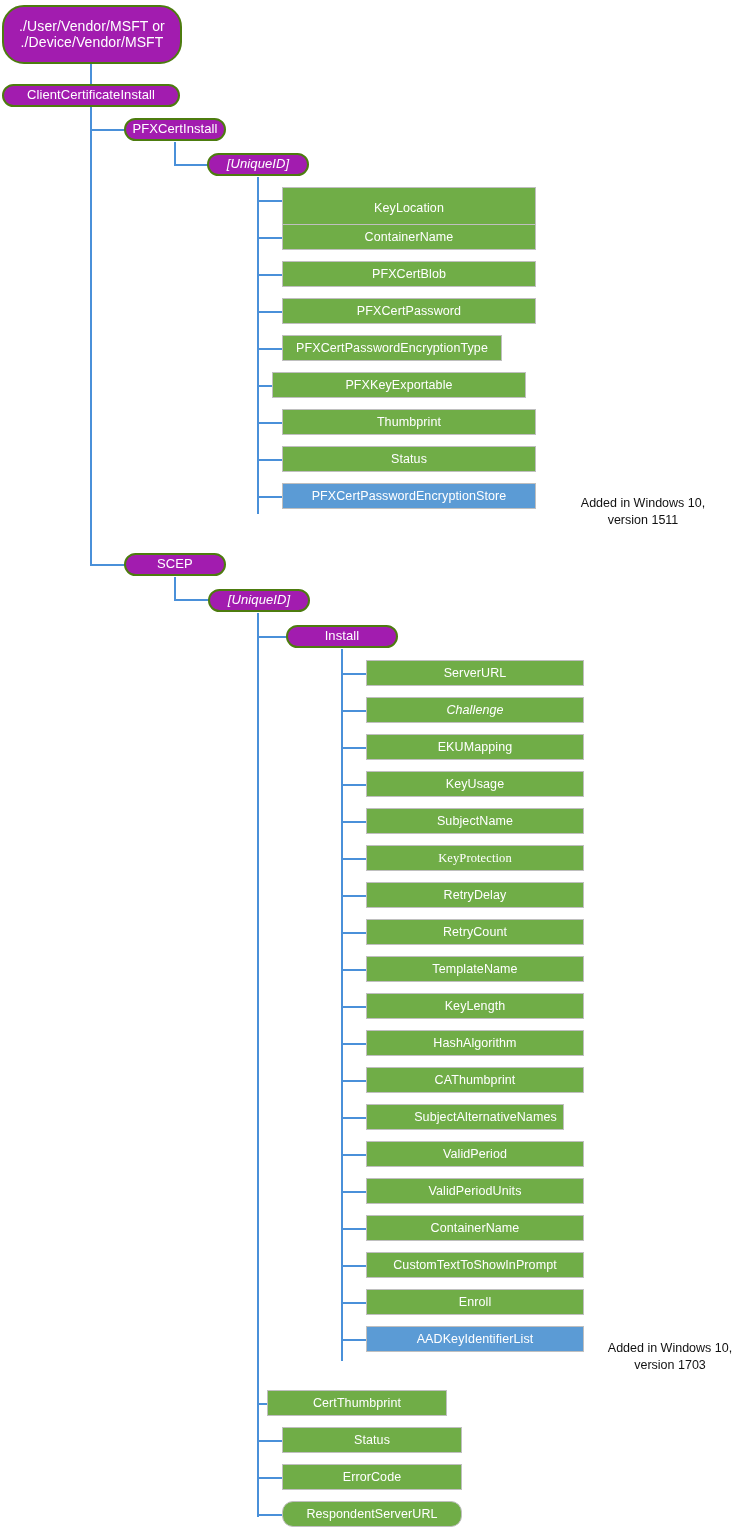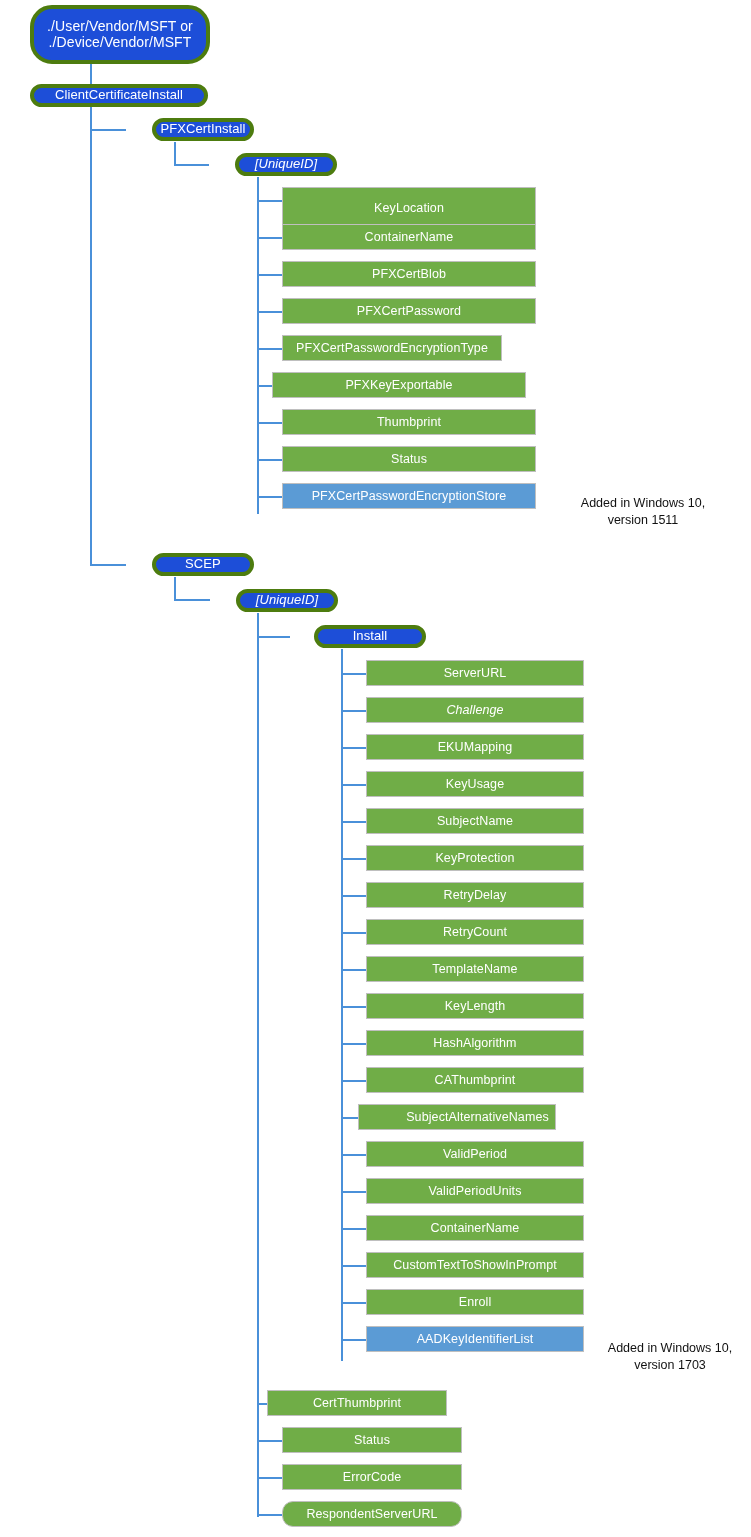--- a/index.html
+++ b/index.html
@@ -36,25 +36,24 @@
     justify-content: center;
     text-align: center;
     color: #ffffff;
     line-height: 1.12;
     letter-spacing: 0.1px;
     white-space: pre-line;
   }
 
   
   .node.pill {
-    background: #1d4ed8;
-    border: 4px solid #4d7c0f;
+    background: #a21caf;
+    border: 2px solid #4d7c0f;
     border-radius: 14px;
     font-size: 13px;
-    margin-left: 28px;
   }
   .node.pill.big { border-radius: 22px; font-size: 14px; }
 
   
   .node.leaf {
     background: #70AD47;
     border: 1px solid #BFBFBF;
     border-radius: 0;
     font-size: 12.5px;
   }
@@ -141,35 +140,35 @@
       <div class="node leaf" style="left: 366px; top: 660px; width: 218px; height: 26px;">ServerURL</div>
       <div class="conn h" style="left: 341px; top: 710px; width: 25px;"></div>
       <div class="node leaf" style="left: 366px; top: 697px; width: 218px; height: 26px; font-style: italic;">Challenge</div>
       <div class="conn h" style="left: 341px; top: 747px; width: 25px;"></div>
       <div class="node leaf" style="left: 366px; top: 734px; width: 218px; height: 26px;">EKUMapping</div>
       <div class="conn h" style="left: 341px; top: 784px; width: 25px;"></div>
       <div class="node leaf" style="left: 366px; top: 771px; width: 218px; height: 26px;">KeyUsage</div>
       <div class="conn h" style="left: 341px; top: 821px; width: 25px;"></div>
       <div class="node leaf" style="left: 366px; top: 808px; width: 218px; height: 26px;">SubjectName</div>
       <div class="conn h" style="left: 341px; top: 858px; width: 25px;"></div>
-      <div class="node leaf" style="left: 366px; top: 845px; width: 218px; height: 26px;">KeyProtection</div>
+      <div class="node leaf" style="left: 366px; top: 845px; width: 218px; height: 26px; font-family: Liberation Serif, serif;">KeyProtection</div>
       <div class="conn h" style="left: 341px; top: 895px; width: 25px;"></div>
       <div class="node leaf" style="left: 366px; top: 882px; width: 218px; height: 26px;">RetryDelay</div>
       <div class="conn h" style="left: 341px; top: 932px; width: 25px;"></div>
       <div class="node leaf" style="left: 366px; top: 919px; width: 218px; height: 26px;">RetryCount</div>
       <div class="conn h" style="left: 341px; top: 969px; width: 25px;"></div>
       <div class="node leaf" style="left: 366px; top: 956px; width: 218px; height: 26px;">TemplateName</div>
       <div class="conn h" style="left: 341px; top: 1006px; width: 25px;"></div>
       <div class="node leaf" style="left: 366px; top: 993px; width: 218px; height: 26px;">KeyLength</div>
       <div class="conn h" style="left: 341px; top: 1043px; width: 25px;"></div>
       <div class="node leaf" style="left: 366px; top: 1030px; width: 218px; height: 26px;">HashAlgorithm</div>
       <div class="conn h" style="left: 341px; top: 1080px; width: 25px;"></div>
       <div class="node leaf" style="left: 366px; top: 1067px; width: 218px; height: 26px;">CAThumbprint</div>
       <div class="conn h" style="left: 341px; top: 1117px; width: 25px;"></div>
-      <div class="node leaf" style="left: 358px; top: 1104px; width: 198px; height: 26px; padding-left: 41px;">SubjectAlternativeNames</div>
+      <div class="node leaf" style="left: 366px; top: 1104px; width: 198px; height: 26px; padding-left: 41px;">SubjectAlternativeNames</div>
       <div class="conn h" style="left: 341px; top: 1154px; width: 25px;"></div>
       <div class="node leaf" style="left: 366px; top: 1141px; width: 218px; height: 26px;">ValidPeriod</div>
       <div class="conn h" style="left: 341px; top: 1191px; width: 25px;"></div>
       <div class="node leaf" style="left: 366px; top: 1178px; width: 218px; height: 26px;">ValidPeriodUnits</div>
       <div class="conn h" style="left: 341px; top: 1228px; width: 25px;"></div>
       <div class="node leaf" style="left: 366px; top: 1215px; width: 218px; height: 26px;">ContainerName</div>
       <div class="conn h" style="left: 341px; top: 1265px; width: 25px;"></div>
       <div class="node leaf" style="left: 366px; top: 1252px; width: 218px; height: 26px;">CustomTextToShowInPrompt</div>
       <div class="conn h" style="left: 341px; top: 1302px; width: 25px;"></div>
       <div class="node leaf" style="left: 366px; top: 1289px; width: 218px; height: 26px;">Enroll</div>

